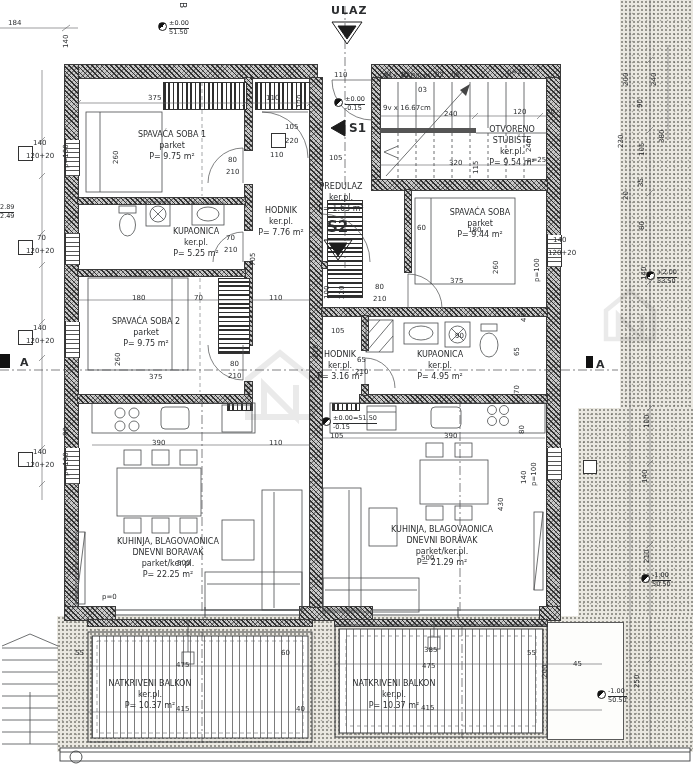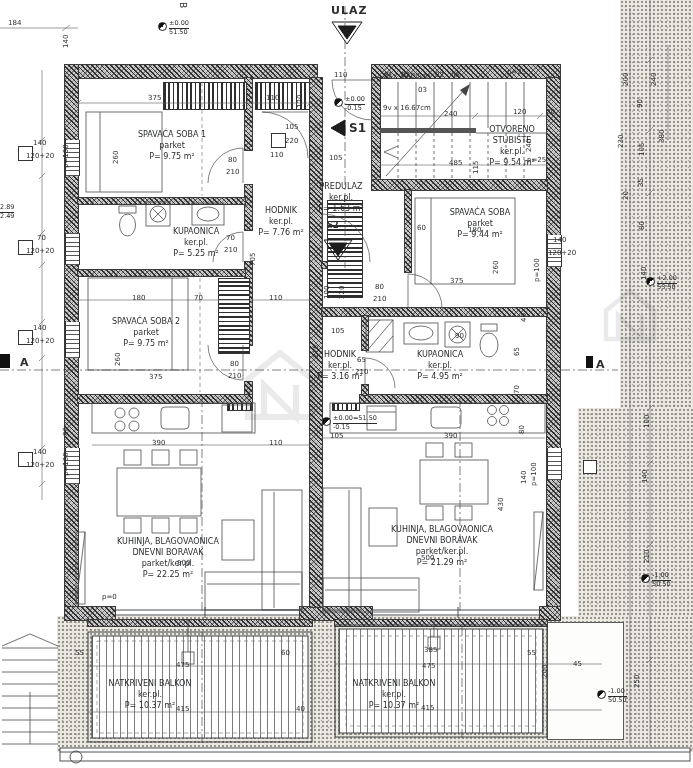--- a/index.html
+++ b/index.html
@@ -31,21 +31,21 @@
   .room{position:absolute;text-align:center;font-size:8px;line-height:11px;z-index:8;transform:translateX(-50%);white-space:nowrap;}
   .room span{display:block;}
   .level{position:absolute;font-size:6.5px;line-height:7.5px;z-index:8;display:flex;align-items:flex-start;gap:2px;white-space:nowrap;}
   .lvl-glyph{width:7px;height:7px;border:1px solid #1c1c1c;border-radius:50%;
        background:linear-gradient(135deg,#111 50%,#fff 50%);display:inline-block;margin-top:2px;}
   .lvl-col span{display:block;}
   .lvl-col span:first-child{border-bottom:1px solid #2b2d2f;}
   .marker{position:absolute;z-index:9;font-weight:bold;}
   #ulaz-label{font-size:11px;letter-spacing:1px;}
   #s1-label{font-size:12px;}
-  #s2-label{font-size:11px;font-family:Liberation Serif, serif;}
+  #s2-label{font-size:15px;}
   .sec-a{font-size:11px;}
   #grid-b{font-size:9px;transform:rotate(90deg);font-weight:normal;}
   .sec-bar{position:absolute;background:#111;z-index:9;}
   .wm{position:absolute;opacity:.08;z-index:2;}
 </style>
 </head>
 <body>
 
 <div id="plan">
 
@@ -345,21 +345,21 @@
 
 <span class="dim" style="left: 8px; top: 19px;">184</span>
     <span class="dim v" style="left: 70px; top: 40px;">140</span>
     <span class="dim" style="left: 334px; top: 71px;">110</span>
     <span class="dim v" style="left: 304px; top: 100px;">120</span>
     <span class="dim" style="left: 507px; top: 68px;">p=25</span>
     <span class="dim" style="left: 513px; top: 108px;">120</span>
     <span class="dim" style="left: 546px; top: 108px;">20</span>
     <span class="dim" style="left: 444px; top: 110px;">240</span>
     <span class="dim v" style="left: 533px; top: 144px;">240</span>
-    <span class="dim" style="left: 449px; top: 159px;">485</span>
+    <span class="dim" style="left: 449px; top: 159px;">320</span>
     <span class="dim v" style="left: 480px; top: 166px;">115</span>
     <span class="dim" style="left: 527px; top: 156px;">p=25</span>
     <span class="dim" style="left: 148px; top: 94px;">375</span>
     <span class="dim" style="left: 266px; top: 94px;">110</span>
     <span class="dim" style="left: 285px; top: 123px;">105</span>
     <span class="dim" style="left: 285px; top: 137px;">220</span>
     <span class="dim" style="left: 270px; top: 151px;">110</span>
     <span class="dim" style="left: 228px; top: 156px;">80</span>
     <span class="dim" style="left: 226px; top: 168px;">210</span>
     <span class="dim" style="left: 33px; top: 139px;">140</span>
@@ -527,21 +527,21 @@
         <span>-0.15</span>
       </span>
     </div>
     <div class="level" style="left: 322px; top: 415px;">
       <span class="lvl-glyph"></span>
       <span class="lvl-col">
         <span>±0.00=51.50</span>
         <span>-0.15</span>
       </span>
     </div>
-    <div class="level" style="left: 646px; top: 269px; margin-top: 6px;">
+    <div class="level" style="left: 646px; top: 269px;">
       <span class="lvl-glyph"></span>
       <span class="lvl-col">
         <span>+2.00</span>
         <span>53.50</span>
       </span>
     </div>
     <div class="level" style="left: 641px; top: 572px;">
       <span class="lvl-glyph"></span>
       <span class="lvl-col">
         <span>-1.00</span>

